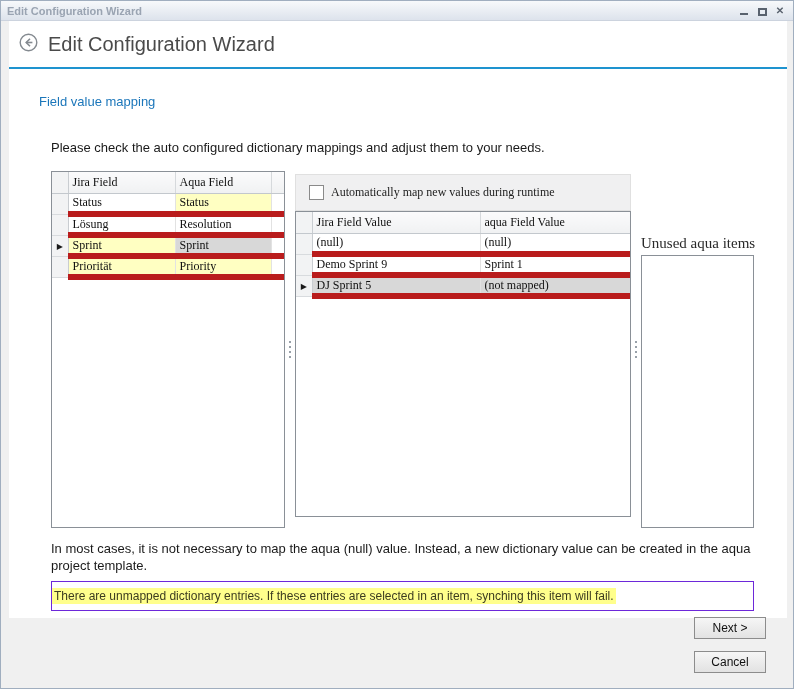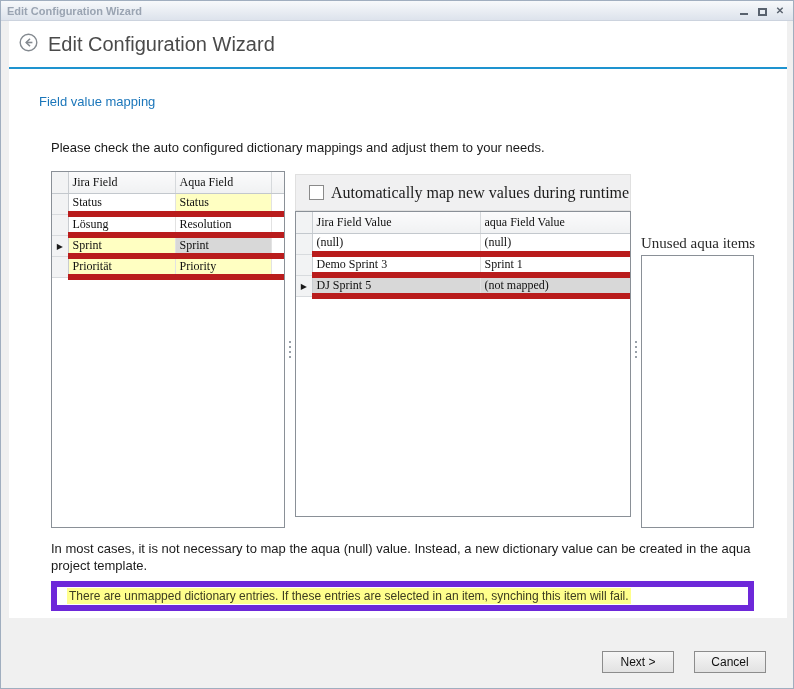--- a/index.html
+++ b/index.html
@@ -41,33 +41,33 @@
   .sel{background:#d8d8d8;}
   .dg td.filler,.dg th.filler{border-right:none;}
   
   .splitter{width:10px;display:flex;flex-direction:column;align-items:center;justify-content:center;gap:3px;cursor:col-resize;}
   .splitter i{display:block;width:2px;height:2px;background:#98a0a8;}
   
   .mid-col{width:336px;display:flex;flex-direction:column;}
   .check-panel{margin-top:3px;height:37px;background:#f0f0f1;border:1px solid #e0e0e0;
     display:flex;align-items:center;padding-left:13px;box-sizing:border-box;}
   .checkbox{width:13px;height:13px;border:1px solid #8a8a8a;background:#fff;margin-right:7px;flex:none;}
-  .check-label{font-size:16px;color:#1c1c1c;}
+  .check-label{font-size:12px;color:#1c1c1c;}
   .mid-grid{height:306px;width:336px;}
   
   .right-col{width:113px;display:flex;flex-direction:column;}
   .unused-label{margin-top:64px;font-size:15px;color:#2a2a2a;white-space:nowrap;}
   .listbox{margin-top:3px;height:274px;border:1px solid #8a9097;background:#fff;box-sizing:border-box;}
   
   .note{margin:12px 33px 0 12px;font-size:13px;color:#1a1a1a;line-height:17px;max-width:700px;}
-  .warning-box{margin:7px 0 0 12px;width:703px;height:30px;border:6px solid #6d28d9;
-    display:flex;align-items:center;padding-left:10px;box-sizing:border-box;background:#fff;}
+  .warning-box{margin:7px 0 0 12px;width:703px;height:30px;border:1px solid #6d28d9;
+    display:flex;align-items:center;box-sizing:border-box;background:#fff;}
   .warning-text{font-size:12px;color:#3c3c20;background:#ffff8c;padding:1px 2px;}
   
-  .footer-buttons{position:absolute;right:27px;bottom:15px;display:flex;gap:20px;}
+  .footer-buttons{position:absolute;right:27px;bottom:15px;display:flex;gap:12px;flex-direction:column;}
   .btn{width:72px;height:22px;font-size:12px;color:#111;font-family:"Liberation Sans",sans-serif;
     background:linear-gradient(#f6f6f6,#e2e2e2);border:1px solid #8c8c8c;
     display:flex;align-items:center;justify-content:center;cursor:pointer;}
 </style>
 </head>
 <body>
 
 <div class="window">
 
   <div class="titlebar">
@@ -177,21 +177,21 @@
                 </tr>
               </thead>
               <tbody>
                 <tr>
                   <td class="marker"></td>
                   <td>(null)</td>
                   <td class="filler">(null)</td>
                 </tr>
                 <tr>
                   <td class="marker"></td>
-                  <td>Demo Sprint 3</td>
+                  <td>Demo Sprint 9</td>
                   <td class="filler">Sprint 1</td>
                 </tr>
                 <tr>
                   <td class="marker"><span class="arrow">▶</span></td>
                   <td class="sel">DJ Sprint 5</td>
                   <td class="sel filler">(not mapped)</td>
                 </tr>
               </tbody>
             </table>
           </div>

